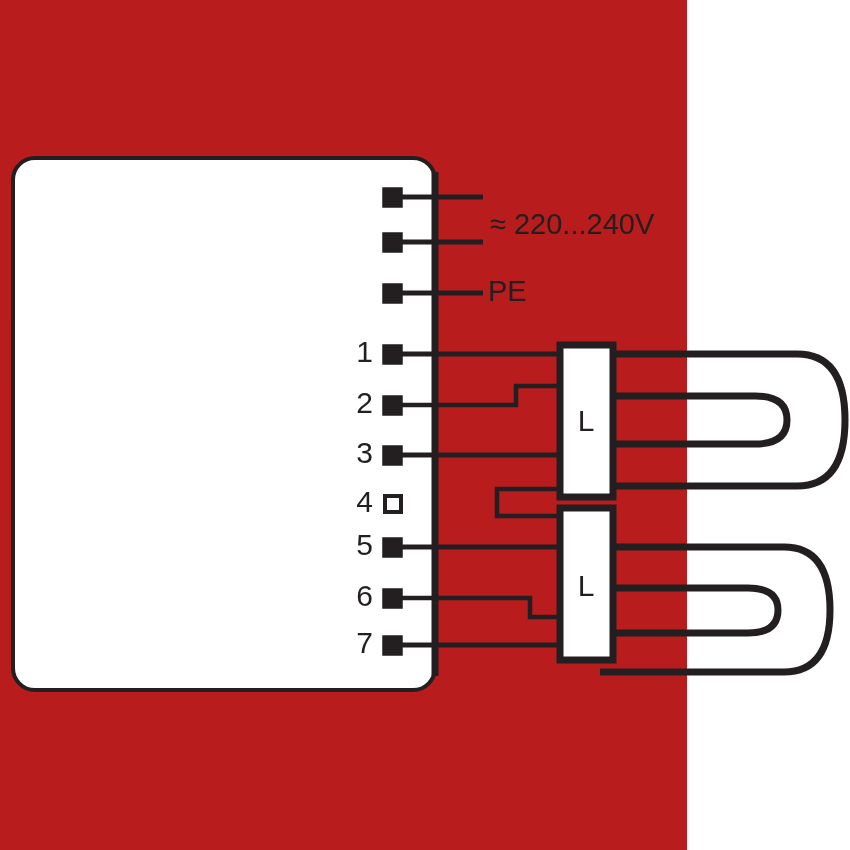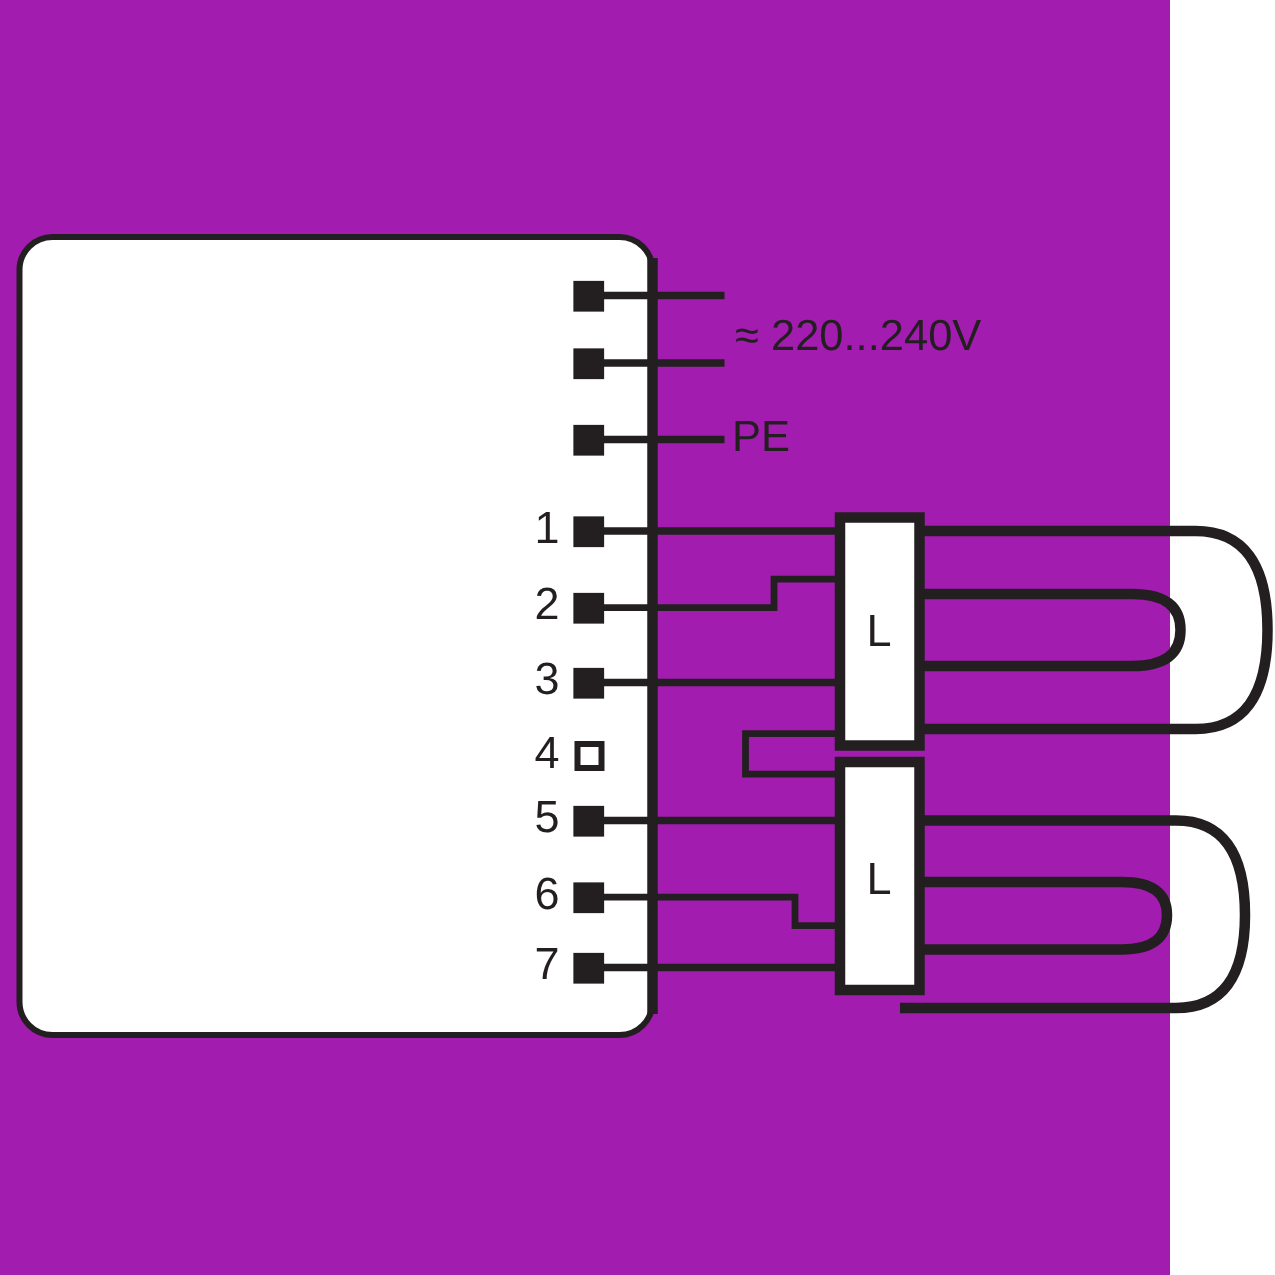--- a/index.html
+++ b/index.html
@@ -9,23 +9,23 @@
     background: #ffffff;
   }
   body {
     width: 850px;
     height: 850px;
     font-family: "Liberation Sans", sans-serif;
     overflow: hidden;
   }
   #diagram-root {
     position: relative;
-    width: 780px;
+    width: 687px;
     height: 850px;
-    background: #a21caf;
+    background: #b91c1c;
     text-align: right;
   }
   svg#wiring-svg {
     display: block;
     width: 850px;
     height: 850px;
   }
   .wire      { stroke: #231f20; stroke-width: 5;   fill: none; stroke-linecap: butt;  stroke-linejoin: miter; }
   .wire-thin { stroke: #231f20; stroke-width: 4.5; fill: none; stroke-linecap: butt;  stroke-linejoin: miter; }
   .bus       { stroke: #231f20; stroke-width: 7;   fill: none; stroke-linecap: butt; }

